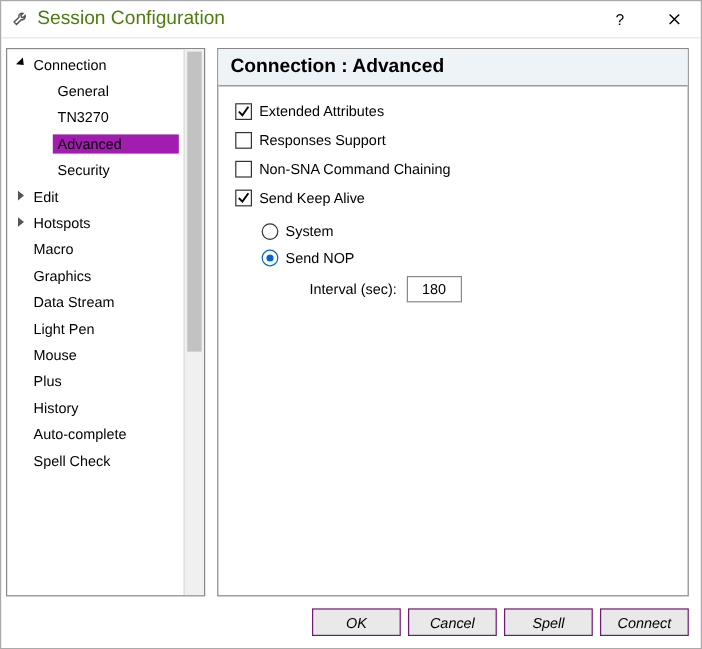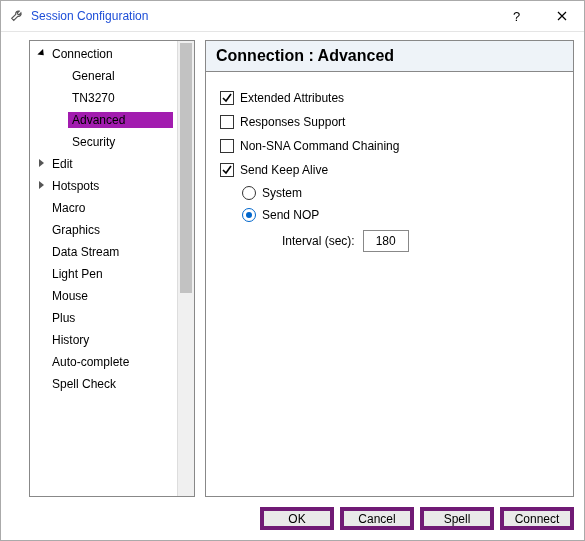--- a/index.html
+++ b/index.html
@@ -29,22 +29,22 @@
     border-bottom: 1px solid #e5e5e5;
   }
   .titlebar .t-icon {
     width: 16px; height: 16px;
     display: flex; align-items: center; justify-content: center;
     margin-right: 6px;
     color: #555;
   }
   .titlebar .t-title {
     flex: 1;
-    font-size: 12px;
-    color: #1d4ed8;
+    font-size: 16px;
+    color: #4d7c0f;
   }
   .titlebar .t-btn {
     width: 45px; height: 30px;
     display: flex; align-items: center; justify-content: center;
     font-size: 13px;
     color: #000;
   }
   .titlebar .t-btn.close { font-size: 14px; }
 
   .body-area {
@@ -56,21 +56,20 @@
   }
 
   
   .tree-wrap {
     width: 166px;
     border: 1px solid #888;
     background: #fff;
     position: relative;
     overflow: hidden;
     display: flex;
-    margin-left: 24px;
   }
   .tree {
     flex: 1;
     overflow-y: auto;
     padding: 2px 0;
   }
   .tree-scrollbar {
     width: 17px;
     background: #f0f0f0;
     border-left: 1px solid #ddd;
@@ -126,21 +125,21 @@
     border-bottom: 1px solid #888;
     background: #eef3f8;
     font-weight: bold;
     font-size: 16px;
   }
   .panel-body {
     padding: 14px 14px;
   }
   .chk-row {
     display: flex;
-    align-items: center;
+    align-items: flex-start;
     height: 24px;
     gap: 6px;
   }
   .chk {
     width: 14px; height: 14px;
     border: 1px solid #333;
     display: inline-flex;
     align-items: center;
     justify-content: center;
     background: #fff;
@@ -191,26 +190,27 @@
   
   .footer {
     display: flex;
     justify-content: flex-end;
     gap: 6px;
     padding: 10px 10px 10px 10px;
   }
   .btn {
     min-width: 74px;
     height: 23px;
-    border: 4px solid #701a75;
+    border: 1px solid #701a75;
     background: #e9e9e9;
     font-family: inherit;
     font-size: 12px;
     cursor: default;
     padding: 0 8px;
+    font-style: italic;
   }
 </style>
 </head>
 <body>
 
 <div class="window">
 
   <div class="titlebar">
     <span class="t-icon">
       <svg width="14" height="14" viewBox="0 0 16 16" fill="none" stroke="#555" stroke-width="1.4">

